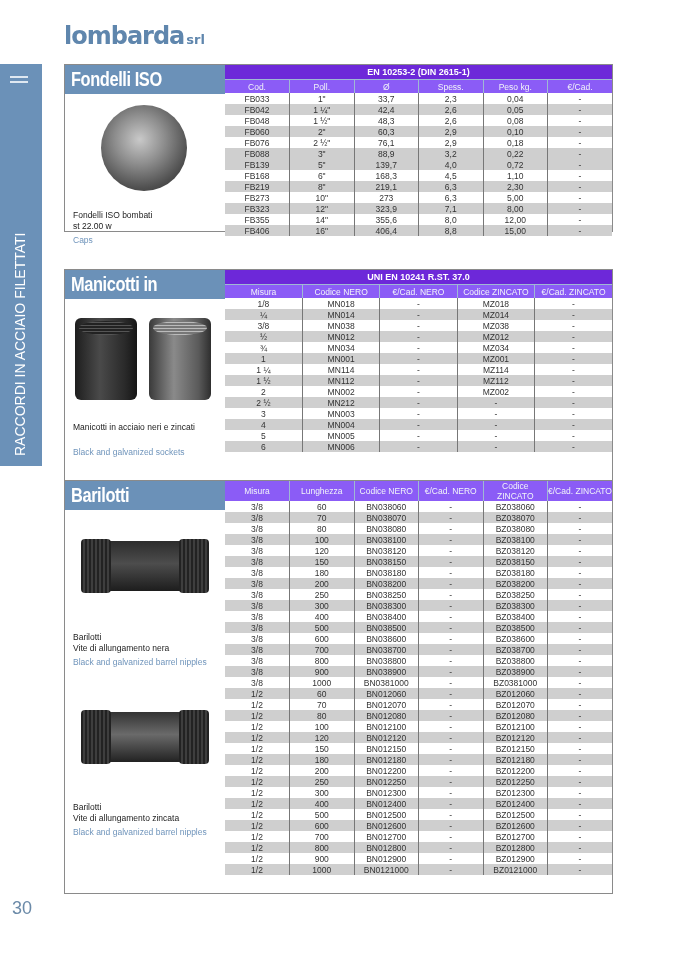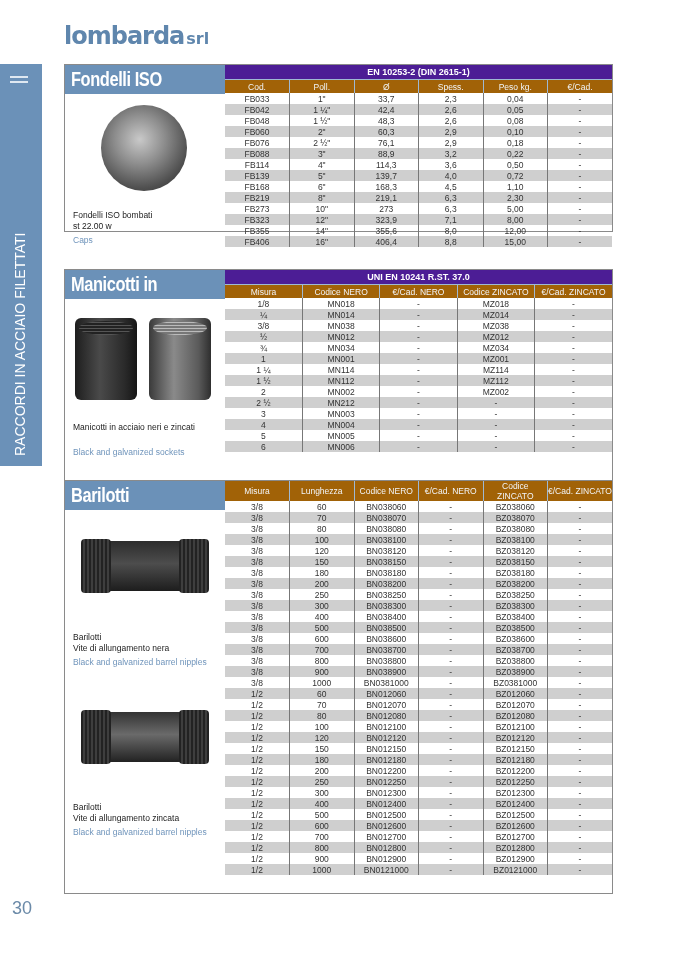--- a/index.html
+++ b/index.html
@@ -1,32 +1,32 @@
 <!DOCTYPE html>
 <html><head>
 <meta charset="utf-8">
 <style>
   * { box-sizing: border-box; margin: 0; padding: 0; }
   body { width: 678px; height: 959px; background: #ffffff; position: relative; font-family: "Liberation Sans", sans-serif; overflow: hidden; }
   .logo { position: absolute; left: 64px; top: 22px; font-family: "DejaVu Sans", sans-serif; font-weight: bold; color: #5f86ad; font-size: 24px; letter-spacing: -1px; }
-  .logo .srl { font-size: 16px; letter-spacing: 0; margin-left: 2px; }
+  .logo .srl { font-size: 13px; letter-spacing: 0; margin-left: 2px; }
   .side-tab { position: absolute; left: 0; top: 64px; width: 42px; height: 402px; background: #6b91b8; }
   .side-tab .menu-lines { position: absolute; left: 10px; top: 12px; width: 18px; }
   .side-tab .menu-lines div { height: 2px; background: #dfe8f1; margin-bottom: 3px; }
   .side-tab .vtext { position: absolute; left: 21px; bottom: 10px; transform-origin: left bottom; transform: rotate(-90deg) translateY(100%); white-space: nowrap; color: #ffffff; font-size: 14px; letter-spacing: 0px; font-family: "Liberation Sans", sans-serif; transform: rotate(-90deg); transform-origin: 0 0; }
   .page-num { position: absolute; left: 12px; top: 898px; color: #6b8aa8; font-size: 18px; }
 
   .section { position: absolute; left: 64px; width: 549px; border: 1px solid #8a8a8a; background: #fff; }
   .sec-left { position: absolute; left: 0; top: 0; width: 160px; bottom: 0; }
   .sec-title { height: 29px; background: #6b91b8; color: #fff; font-weight: bold; font-size: 20px; padding: 3px 0 0 6px; letter-spacing: -0.5px; font-family: "Liberation Sans", sans-serif; transform-origin: left; }
   .sec-title span { display: inline-block; transform: scaleX(0.82); transform-origin: left; }
   .sec-right { position: absolute; left: 160px; top: 0; right: 0; }
-  .std-bar { height: 15px; background: #4c1d95; color: #fff; font-size: 9px; font-weight: bold; text-align: center; line-height: 15px; border-bottom: 1px solid #9fb9d3; }
+  .std-bar { height: 15px; background: #6d28d9; color: #fff; font-size: 9px; font-weight: bold; text-align: center; line-height: 15px; border-bottom: 1px solid #9fb9d3; }
   table { width: 100%; border-collapse: collapse; table-layout: fixed; }
-  th { background: #a16207; color: #f2f5f9; font-weight: normal; font-size: 8.5px; height: 13px; border-left: 1px solid #9fb9d3; }
+  th { background: #8b5cf6; color: #f2f5f9; font-weight: normal; font-size: 8.5px; height: 13px; border-left: 1px solid #9fb9d3; }
   th:first-child { border-left: none; }
   td { font-size: 8.5px; color: #333; text-align: center; height: 11px; line-height: 10px; border-left: 1px solid #777; }
   td:first-child { border-left: none; }
   tr.alt td { background: #cfcfcf; }
   .caption { position: absolute; left: 8px; font-size: 8.5px; color: #222; line-height: 11px; }
   .caption .en { color: #6f94bb; }
 
   .ball { position: absolute; left: 36px; top: 40px; width: 86px; height: 86px; border-radius: 50%; background: radial-gradient(circle at 45% 40%, #c9c9c9 0%, #8e8e8e 35%, #4f4f4f 70%, #2a2a2a 100%); }
   .socket { position: absolute; top: 48px; width: 62px; height: 82px; border-radius: 6px; }
   .socket.black { left: 10px; background: linear-gradient(90deg, #1e1e1e, #4a4a4a 40%, #2a2a2a 80%, #151515); }
@@ -115,28 +115,20 @@
             <td>2,9</td>
             <td>0,18</td>
             <td>-</td>
           </tr>
           <tr class="alt">
             <td>FB088</td>
             <td>3"</td>
             <td>88,9</td>
             <td>3,2</td>
             <td>0,22</td>
-            <td>-</td>
-          </tr>
-          <tr>
-            <td>FB114</td>
-            <td>4"</td>
-            <td>114,3</td>
-            <td>3,6</td>
-            <td>0,50</td>
             <td>-</td>
           </tr>
           <tr class="alt">
             <td>FB139</td>
             <td>5"</td>
             <td>139,7</td>
             <td>4,0</td>
             <td>0,72</td>
             <td>-</td>
           </tr>

